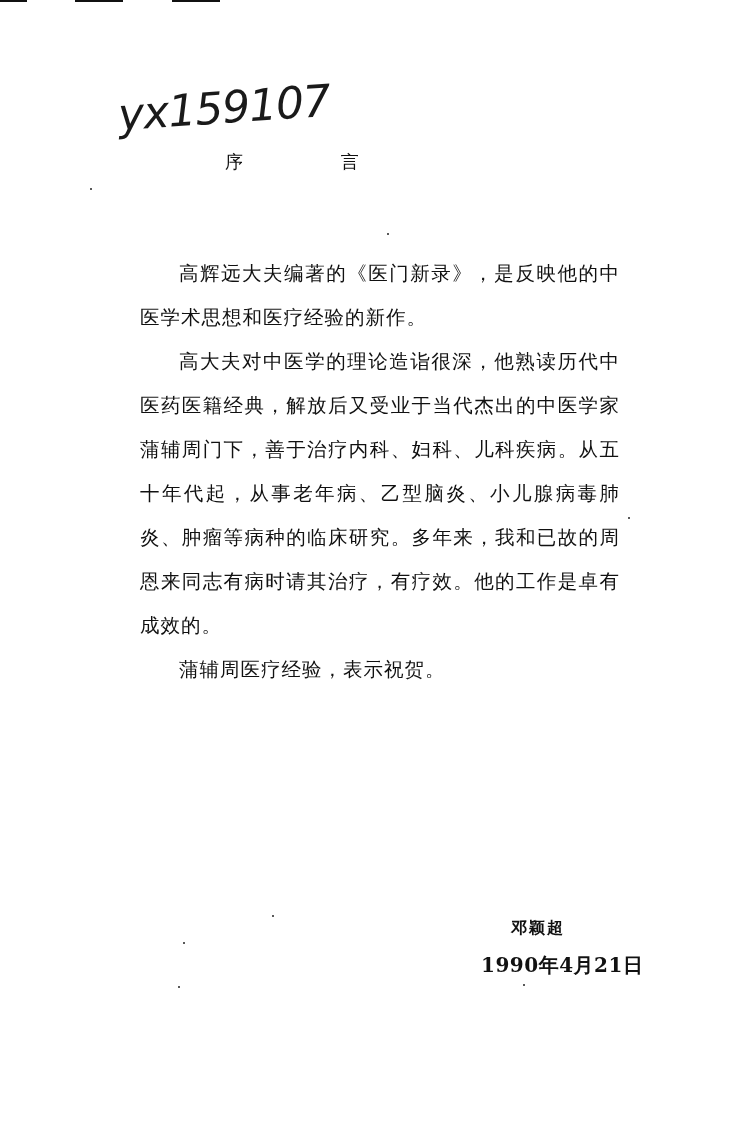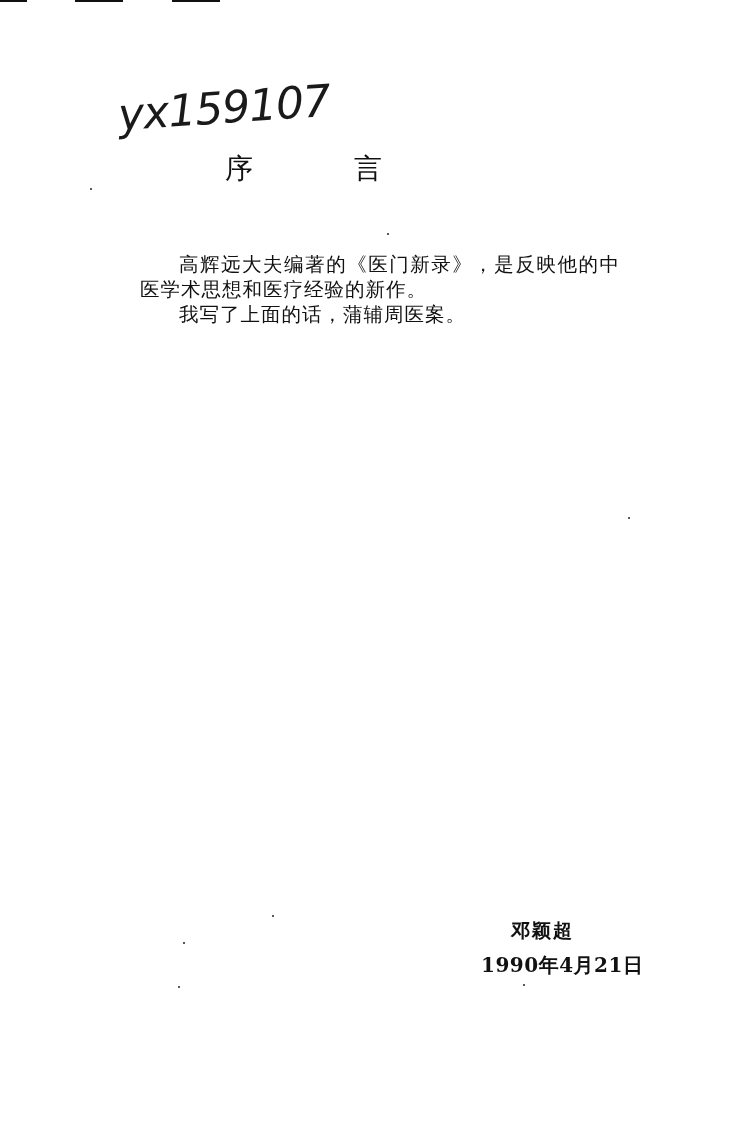--- a/index.html
+++ b/index.html
@@ -10,51 +10,52 @@
     }
     .scan-mark { position: absolute; top: 0; height: 2px; background: #111; }
     .handwritten {
       position: absolute; left: 118px; top: 82px;
       font-family: "DejaVu Sans", sans-serif;
       font-size: 44px; font-style: italic; letter-spacing: -1px;
       transform: rotate(-4deg); color: #1a1a1a; font-weight: 300;
     }
     .title {
       position: absolute; left: 225px; top: 150px;
-      font-size: 28px; letter-spacing: 46px;
+      font-size: 18px; letter-spacing: 46px;
     }
     .body-text {
       position: absolute; left: 140px; top: 252px; width: 480px;
-      font-size: 19.5px; line-height: 25px; letter-spacing: 1px;
+      font-size: 19.5px; line-height: 44px; letter-spacing: 1px;
     }
     .para { margin: 0; text-indent: 39px; text-align: justify; }
     .signature {
       position: absolute; left: 511px; top: 918px;
-      font-size: 19px; letter-spacing: 2px; font-weight: bold;
+      font-size: 16px; letter-spacing: 2px; font-weight: bold;
     }
     .date {
       position: absolute; left: 481px; top: 952px;
       font-size: 20px; font-weight: bold; letter-spacing: 0.5px;
     }
     .dot { position: absolute; width: 2px; height: 2px; background: #222; border-radius: 1px; }
   </style>
 </head>
 <body>
 
 <div class="scan-mark" style="left:0;width:27px;"></div>
 <div class="scan-mark" style="left:75px;width:48px;"></div>
 <div class="scan-mark" style="left:172px;width:48px;"></div>
 
 <div class="handwritten">yx159107</div>
 
 <div class="title">序 言</div>
 
 <div class="body-text">
   <p class="para">高辉远大夫编著的《医门新录》，是反映他的中医学术思想和医疗经验的新作。</p>
-  <p class="para">我写了上面的话，蒲辅周医案。</p>
+  <p class="para">高大夫对中医学的理论造诣很深，他熟读历代中医药医籍经典，解放后又受业于当代杰出的中医学家蒲辅周门下，善于治疗内科、妇科、儿科疾病。从五十年代起，从事老年病、乙型脑炎、小儿腺病毒肺炎、肿瘤等病种的临床研究。多年来，我和已故的周恩来同志有病时请其治疗，有疗效。他的工作是卓有成效的。</p>
+  <p class="para">蒲辅周医疗经验，表示祝贺。</p>
 </div>
 
 <div class="signature">邓颖超</div>
 <div class="date">1990年4月21日</div>
 
 <div class="dot" style="left:90px;top:188px;"></div>
 <div class="dot" style="left:387px;top:233px;"></div>
 <div class="dot" style="left:628px;top:517px;"></div>
 <div class="dot" style="left:183px;top:942px;"></div>
 <div class="dot" style="left:272px;top:915px;"></div>

